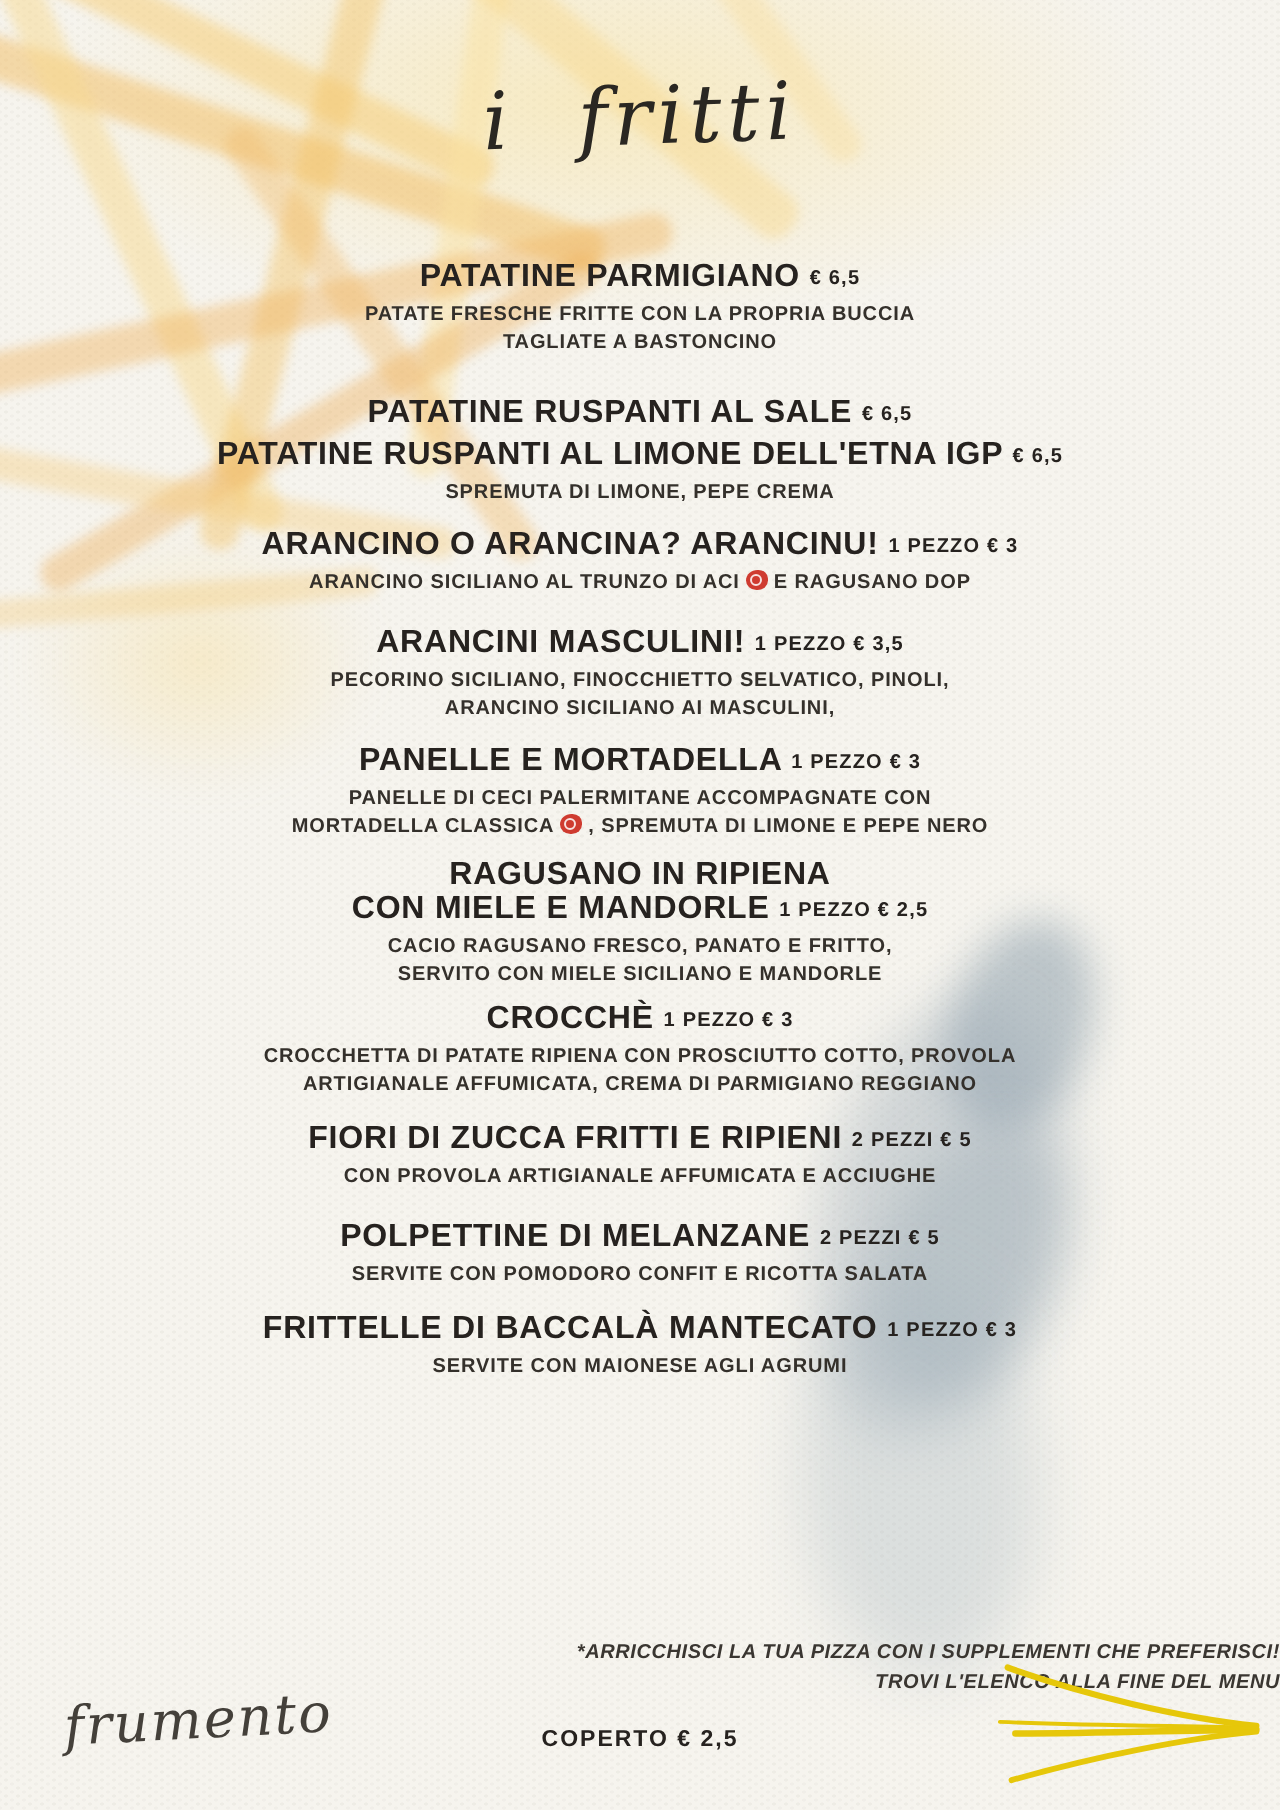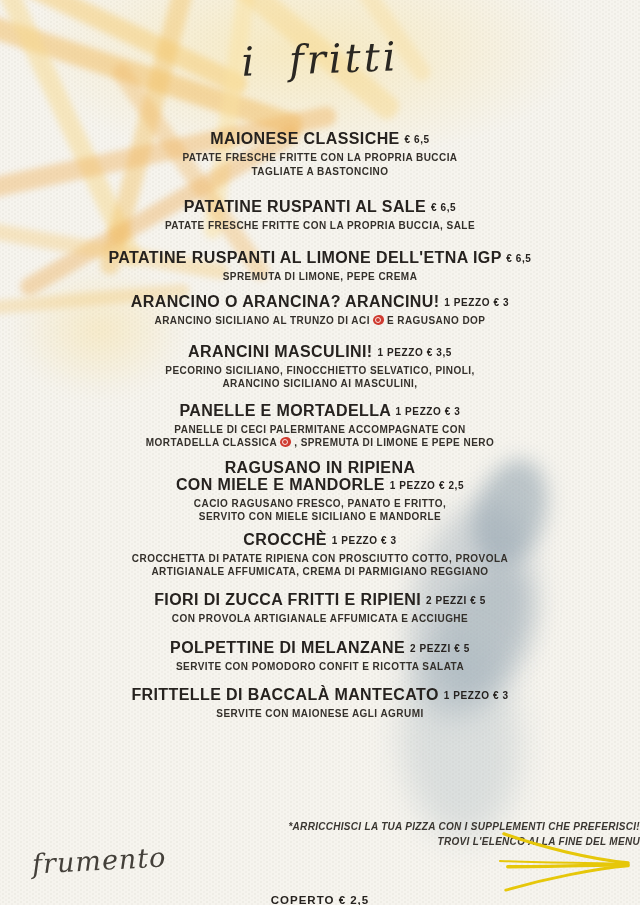--- a/index.html
+++ b/index.html
@@ -59,40 +59,40 @@
   .item{margin:0 auto; width:520px;}
   .item-name{
     margin:0 0 3px; font-size:16px; font-weight:bold; letter-spacing:0.4px;
     line-height:17px; color:#26221f;
   }
   .price{font-size:10px; font-weight:bold; letter-spacing:0.6px; vertical-align:1px; white-space:nowrap;}
   .item-desc{
     margin:0; font-size:10px; font-weight:bold; letter-spacing:0.45px;
     line-height:13.5px; color:#34302b;
   }
-  .i0{margin-bottom:20px}.i1{margin-bottom:16px}.i2{margin-bottom:10px}
+  .i0{margin-bottom:20px}.i1{margin-bottom:2px}.i2{margin-bottom:10px}
   .i3{margin-bottom:15px}.i4{margin-bottom:11px}.i5{margin-bottom:9px}
   .i6{margin-bottom:7px}.i7{margin-bottom:12px}.i8{margin-bottom:14px}
   .i9{margin-bottom:12px}.i10{margin-bottom:0}
   .snail-icon{
     display:inline-block; width:11px; height:10px; background:#cf3b30;
     border-radius:55% 45% 50% 50%; vertical-align:-1px; margin:0 3px; position:relative;
   }
   .snail-icon::after{
     content:""; position:absolute; left:2px; top:2px; width:4px; height:4px;
     border-radius:50%; border:1px solid rgba(255,255,255,0.85);
   }
   
   .footnote{
     position:absolute; left:0; right:0; top:819px; text-align:right;
     font-size:10px; font-style:italic; font-weight:bold; letter-spacing:0.3px;
     line-height:15px; color:#3a3631;
   }
   .coperto{
-    position:absolute; left:0; right:0; top:894px; text-align:center;
+    position:absolute; left:0; right:0; top:864px; text-align:center;
     font-size:11.5px; font-weight:bold; letter-spacing:1px; color:#26221f;
   }
 </style>
 </head>
 <body>
 
 <div class="page">
 
   <div class="art art-fries">
     <div class="wash w1"></div>
@@ -116,28 +116,27 @@
       <div class="blob b2"></div>
     <div class="blob b4"></div>
       <div class="blob b3"></div>
   </div>
 
   <div class="title">i fritti</div>
 
   <div class="menu">
 
     <div class="item i0">
-      <h3 class="item-name"><span>MAIONESE CLASSICHE</span> <span class="price">€ 6,5</span></h3>
+      <h3 class="item-name"><span>PATATINE PARMIGIANO</span> <span class="price">€ 6,5</span></h3>
       <p class="item-desc">PATATE FRESCHE FRITTE CON LA PROPRIA BUCCIA</p>
       <p class="item-desc">TAGLIATE A BASTONCINO</p>
     </div>
 
     <div class="item i1">
       <h3 class="item-name"><span>PATATINE RUSPANTI AL SALE</span> <span class="price">€ 6,5</span></h3>
-      <p class="item-desc">PATATE FRESCHE FRITTE CON LA PROPRIA BUCCIA, SALE</p>
     </div>
 
     <div class="item i2">
       <h3 class="item-name"><span>PATATINE RUSPANTI AL LIMONE DELL'ETNA IGP</span> <span class="price">€ 6,5</span></h3>
       <p class="item-desc">SPREMUTA DI LIMONE, PEPE CREMA</p>
     </div>
 
     <div class="item i3">
       <h3 class="item-name"><span>ARANCINO O ARANCINA? ARANCINU!</span> <span class="price">1 PEZZO € 3</span></h3>
       <p class="item-desc"><span>ARANCINO SICILIANO AL TRUNZO DI ACI</span><span class="snail-icon"></span><span>E RAGUSANO DOP</span></p>

